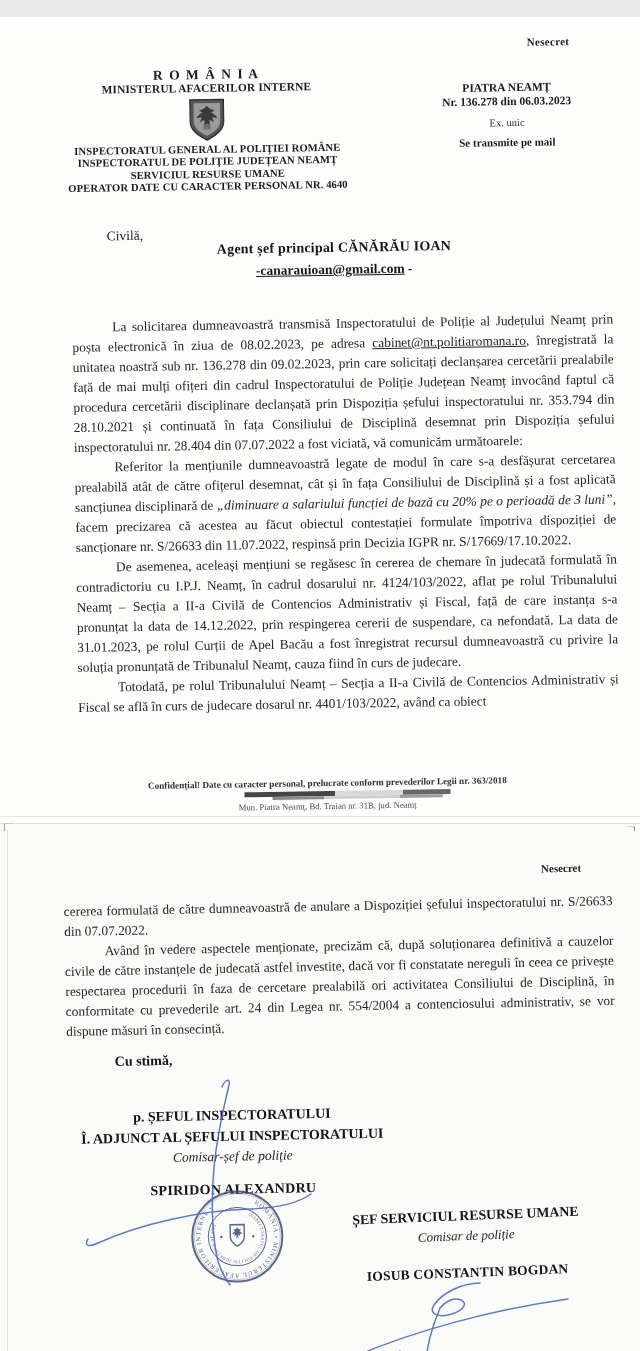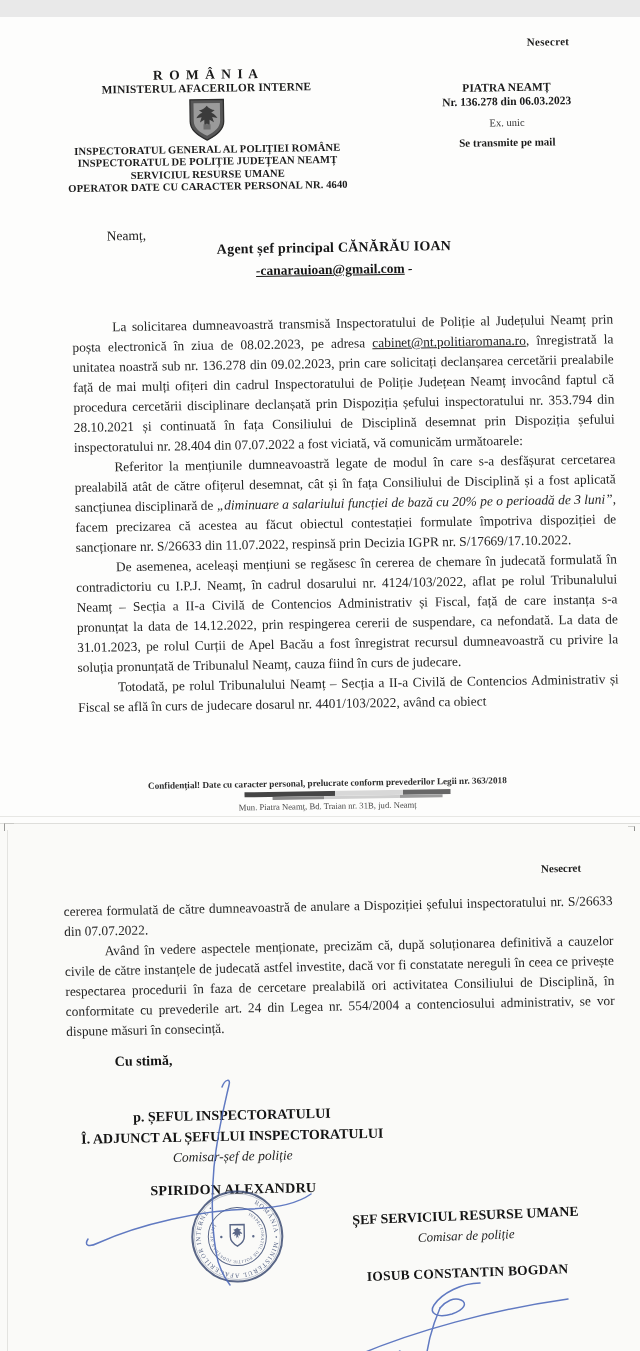--- a/index.html
+++ b/index.html
@@ -110,21 +110,21 @@
       <div class="hdr-org b">OPERATOR DATE CU CARACTER PERSONAL NR. 4640</div>
     </div>
 
     <div class="abs hdr-right">
       <div class="hdr-city b">PIATRA NEAMȚ</div>
       <div class="hdr-reg b">Nr. 136.278 din 06.03.2023</div>
       <div class="hdr-ex">Ex. unic</div>
       <div class="hdr-mail b">Se transmite pe mail</div>
     </div>
 
-    <div class="abs salutation">Neamț,</div>
+    <div class="abs salutation">Civilă,</div>
     <div class="abs addr-name b">Agent șef principal CĂNĂRĂU IOAN</div>
     <div class="abs addr-email b"><span class="u">-canarauioan@gmail.com</span><span> -</span></div>
 
     <div class="abs body1">
       <p><span>La solicitarea dumneavoastră transmisă Inspectoratului de Poliție al Județului Neamț prin poșta electronică în ziua de 08.02.2023, pe adresa </span><span class="u">cabinet@nt.politiaromana.ro</span><span>, înregistrată la unitatea noastră sub nr. 136.278 din 09.02.2023, prin care solicitați declanșarea cercetării prealabile față de mai mulți ofițeri din cadrul Inspectoratului de Poliție Județean Neamț invocând faptul că procedura cercetării disciplinare declanșată prin Dispoziția șefului inspectoratului nr. 353.794 din 28.10.2021 și continuată în fața Consiliului de Disciplină desemnat prin Dispoziția șefului inspectoratului nr. 28.404 din 07.07.2022 a fost viciată, vă comunicăm următoarele:</span></p>
       <p><span>Referitor la mențiunile dumneavoastră legate de modul în care s-a desfășurat cercetarea prealabilă atât de către ofițerul desemnat, cât și în fața Consiliului de Disciplină și a fost aplicată sancțiunea disciplinară de </span><span class="it">„diminuare a salariului funcției de bază cu 20% pe o perioadă de 3 luni”</span><span>, facem precizarea că acestea au făcut obiectul contestației formulate împotriva dispoziției de sancționare nr. S/26633 din 11.07.2022, respinsă prin Decizia IGPR nr. S/17669/17.10.2022.</span></p>
       <p>De asemenea, aceleași mențiuni se regăsesc în cererea de chemare în judecată formulată în contradictoriu cu I.P.J. Neamț, în cadrul dosarului nr. 4124/103/2022, aflat pe rolul Tribunalului Neamț – Secția a II-a Civilă de Contencios Administrativ și Fiscal, față de care instanța s-a pronunțat la data de 14.12.2022, prin respingerea cererii de suspendare, ca nefondată. La data de 31.01.2023, pe rolul Curții de Apel Bacău a fost înregistrat recursul dumneavoastră cu privire la soluția pronunțată de Tribunalul Neamț, cauza fiind în curs de judecare.</p>
       <p>Totodată, pe rolul Tribunalului Neamț – Secția a II-a Civilă de Contencios Administrativ și Fiscal se află în curs de judecare dosarul nr. 4401/103/2022, având ca obiect</p>
     </div>
 

